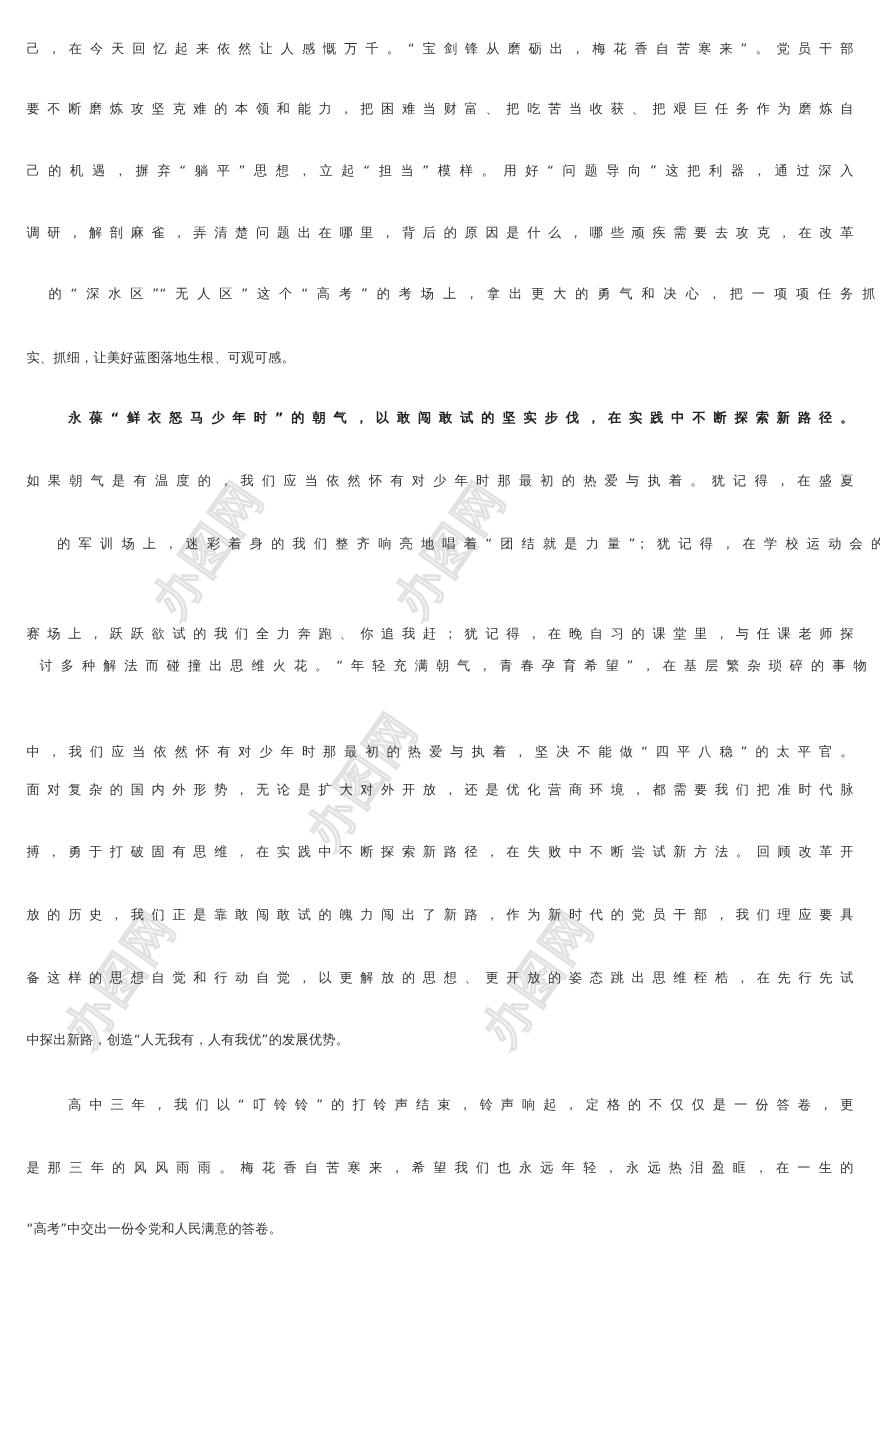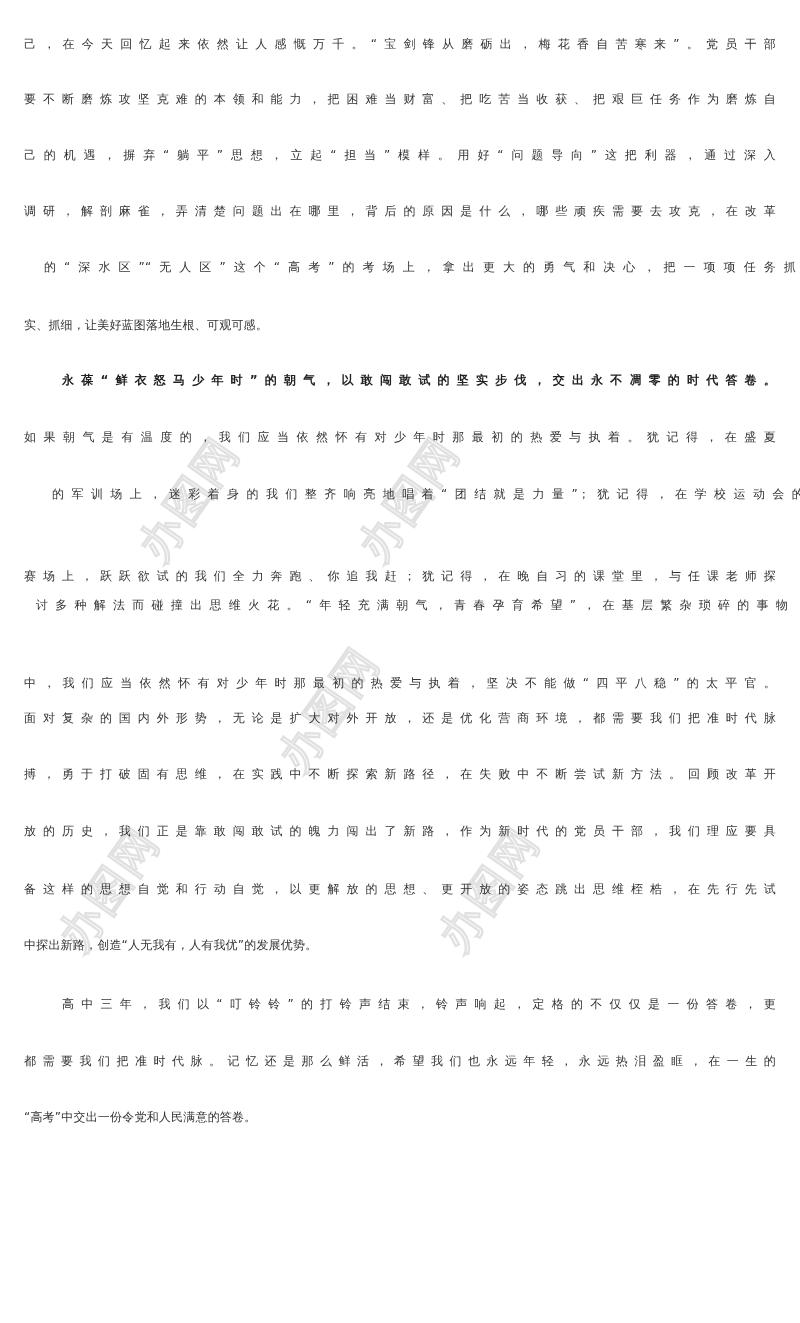--- a/index.html
+++ b/index.html
@@ -72,33 +72,33 @@
     <div class="line" style="top:29px;">己，在今天回忆起来依然让人感慨万千。“宝剑锋从磨砺出，梅花香自苦寒来”。党员干部</div>
     <div class="line" style="top:84px;">要不断磨炼攻坚克难的本领和能力，把困难当财富、把吃苦当收获、把艰巨任务作为磨炼自</div>
     <div class="line" style="top:140px;">己的机遇，摒弃“躺平”思想，立起“担当”模样。用好“问题导向”这把利器，通过深入</div>
     <div class="line" style="top:196px;">调研，解剖麻雀，弄清楚问题出在哪里，背后的原因是什么，哪些顽疾需要去攻克，在改革</div>
     <div class="line" style="top:252px;margin-left:20px;">的“深水区”“无人区”这个“高考”的考场上，拿出更大的勇气和决心，把一项项任务抓</div>
     <div class="line last" style="top:310px;">实、抓细，让美好蓝图落地生根、可观可感。</div>
   </div>
 
   <div>
     <div class="line indent" style="top:365px;">
-      <span class="bold">永葆“鲜衣怒马少年时”的朝气，以敢闯敢试的坚实步伐，交出永不凋零的时代答卷。</span>
+      <span class="bold">永葆“鲜衣怒马少年时”的朝气，以敢闯敢试的坚实步伐，在实践中不断探索新路径。</span>
     </div>
     <div class="line" style="top:422px;">如果朝气是有温度的，我们应当依然怀有对少年时那最初的热爱与执着。犹记得，在盛夏</div>
     <div class="line" style="top:479px;margin-left:28px;">的军训场上，迷彩着身的我们整齐响亮地唱着“团结就是力量”；犹记得，在学校运动会的</div>
     <div class="line" style="top:561px;">赛场上，跃跃欲试的我们全力奔跑、你追我赶；犹记得，在晚自习的课堂里，与任课老师探</div>
     <div class="line" style="top:590px;margin-left:12px;">讨多种解法而碰撞出思维火花。“年轻充满朝气，青春孕育希望”，在基层繁杂琐碎的事物</div>
     <div class="line" style="top:668px;">中，我们应当依然怀有对少年时那最初的热爱与执着，坚决不能做“四平八稳”的太平官。</div>
     <div class="line" style="top:703px;">面对复杂的国内外形势，无论是扩大对外开放，还是优化营商环境，都需要我们把准时代脉</div>
     <div class="line" style="top:759px;">搏，勇于打破固有思维，在实践中不断探索新路径，在失败中不断尝试新方法。回顾改革开</div>
     <div class="line" style="top:816px;">放的历史，我们正是靠敢闯敢试的魄力闯出了新路，作为新时代的党员干部，我们理应要具</div>
     <div class="line" style="top:874px;">备这样的思想自觉和行动自觉，以更解放的思想、更开放的姿态跳出思维桎梏，在先行先试</div>
     <div class="line last" style="top:930px;">中探出新路，创造“人无我有，人有我优”的发展优势。</div>
   </div>
 
   <div>
     <div class="line indent" style="top:989px;">高中三年，我们以“叮铃铃”的打铃声结束，铃声响起，定格的不仅仅是一份答卷，更</div>
-    <div class="line" style="top:1046px;">都需要我们把准时代脉。记忆还是那么鲜活，希望我们也永远年轻，永远热泪盈眶，在一生的</div>
+    <div class="line" style="top:1046px;">是那三年的风风雨雨。梅花香自苦寒来，希望我们也永远年轻，永远热泪盈眶，在一生的</div>
     <div class="line last" style="top:1102px;">“高考”中交出一份令党和人民满意的答卷。</div>
   </div>
 
 </div>
 
 </body></html>

